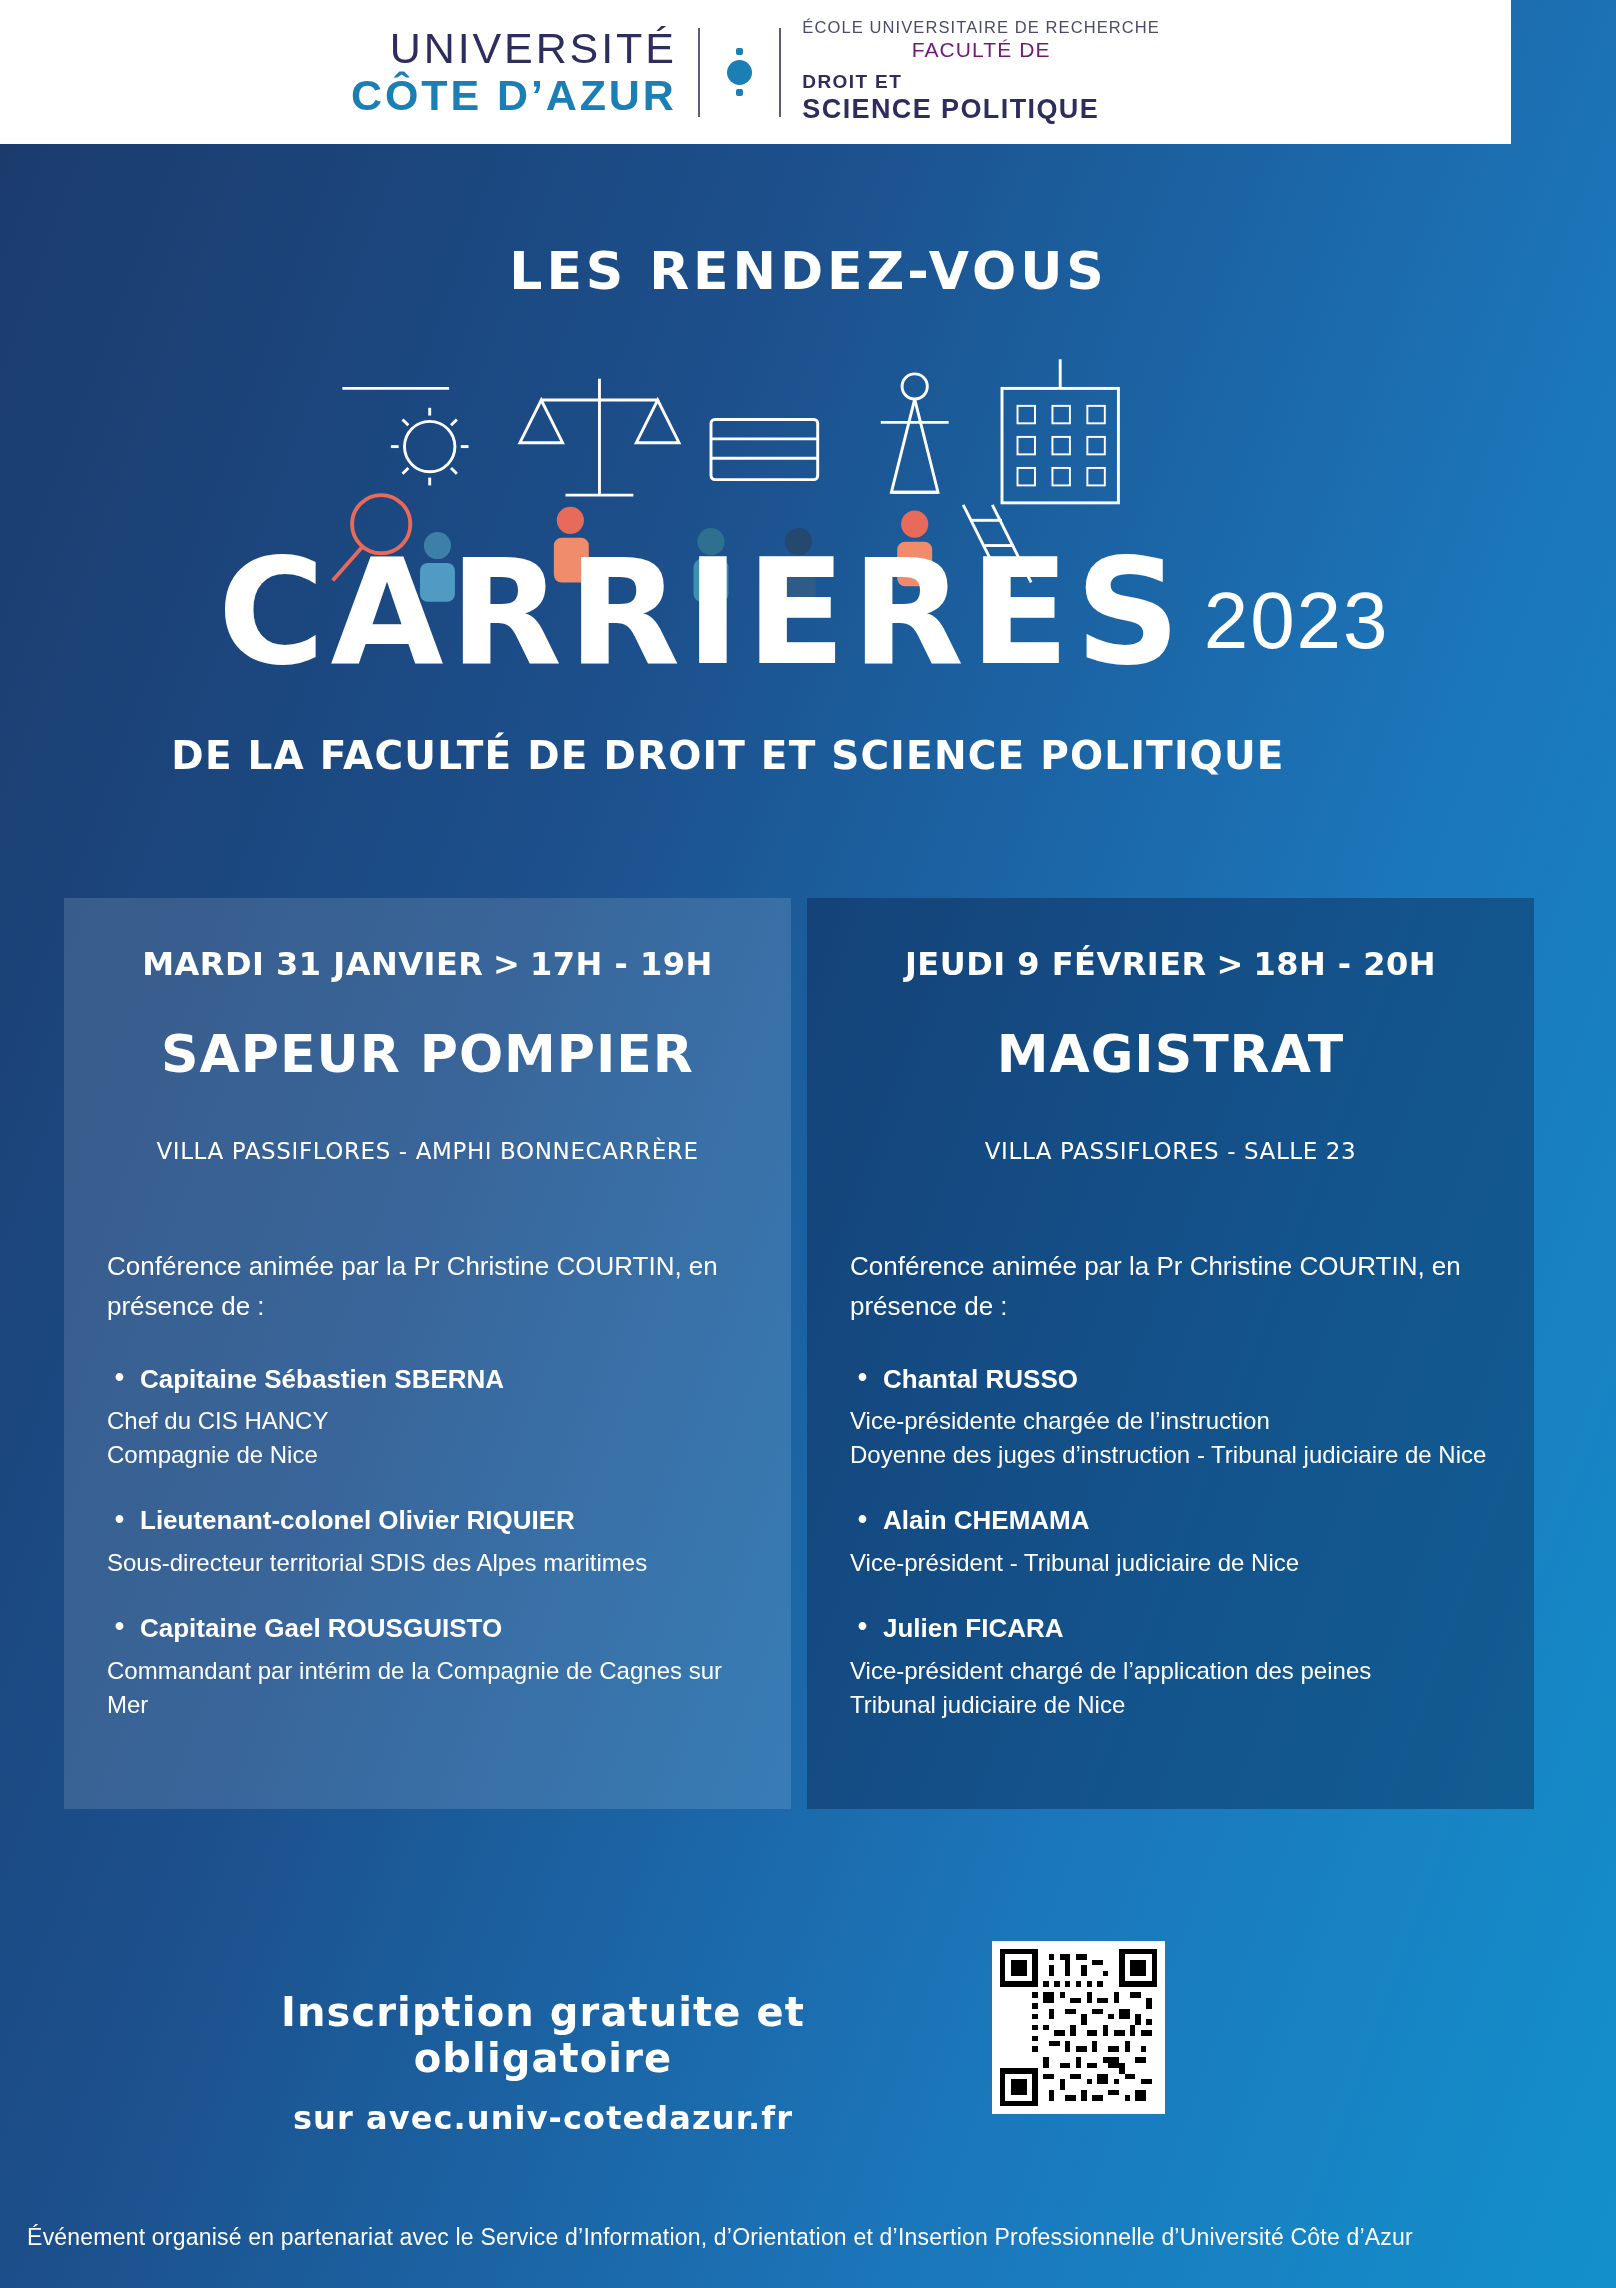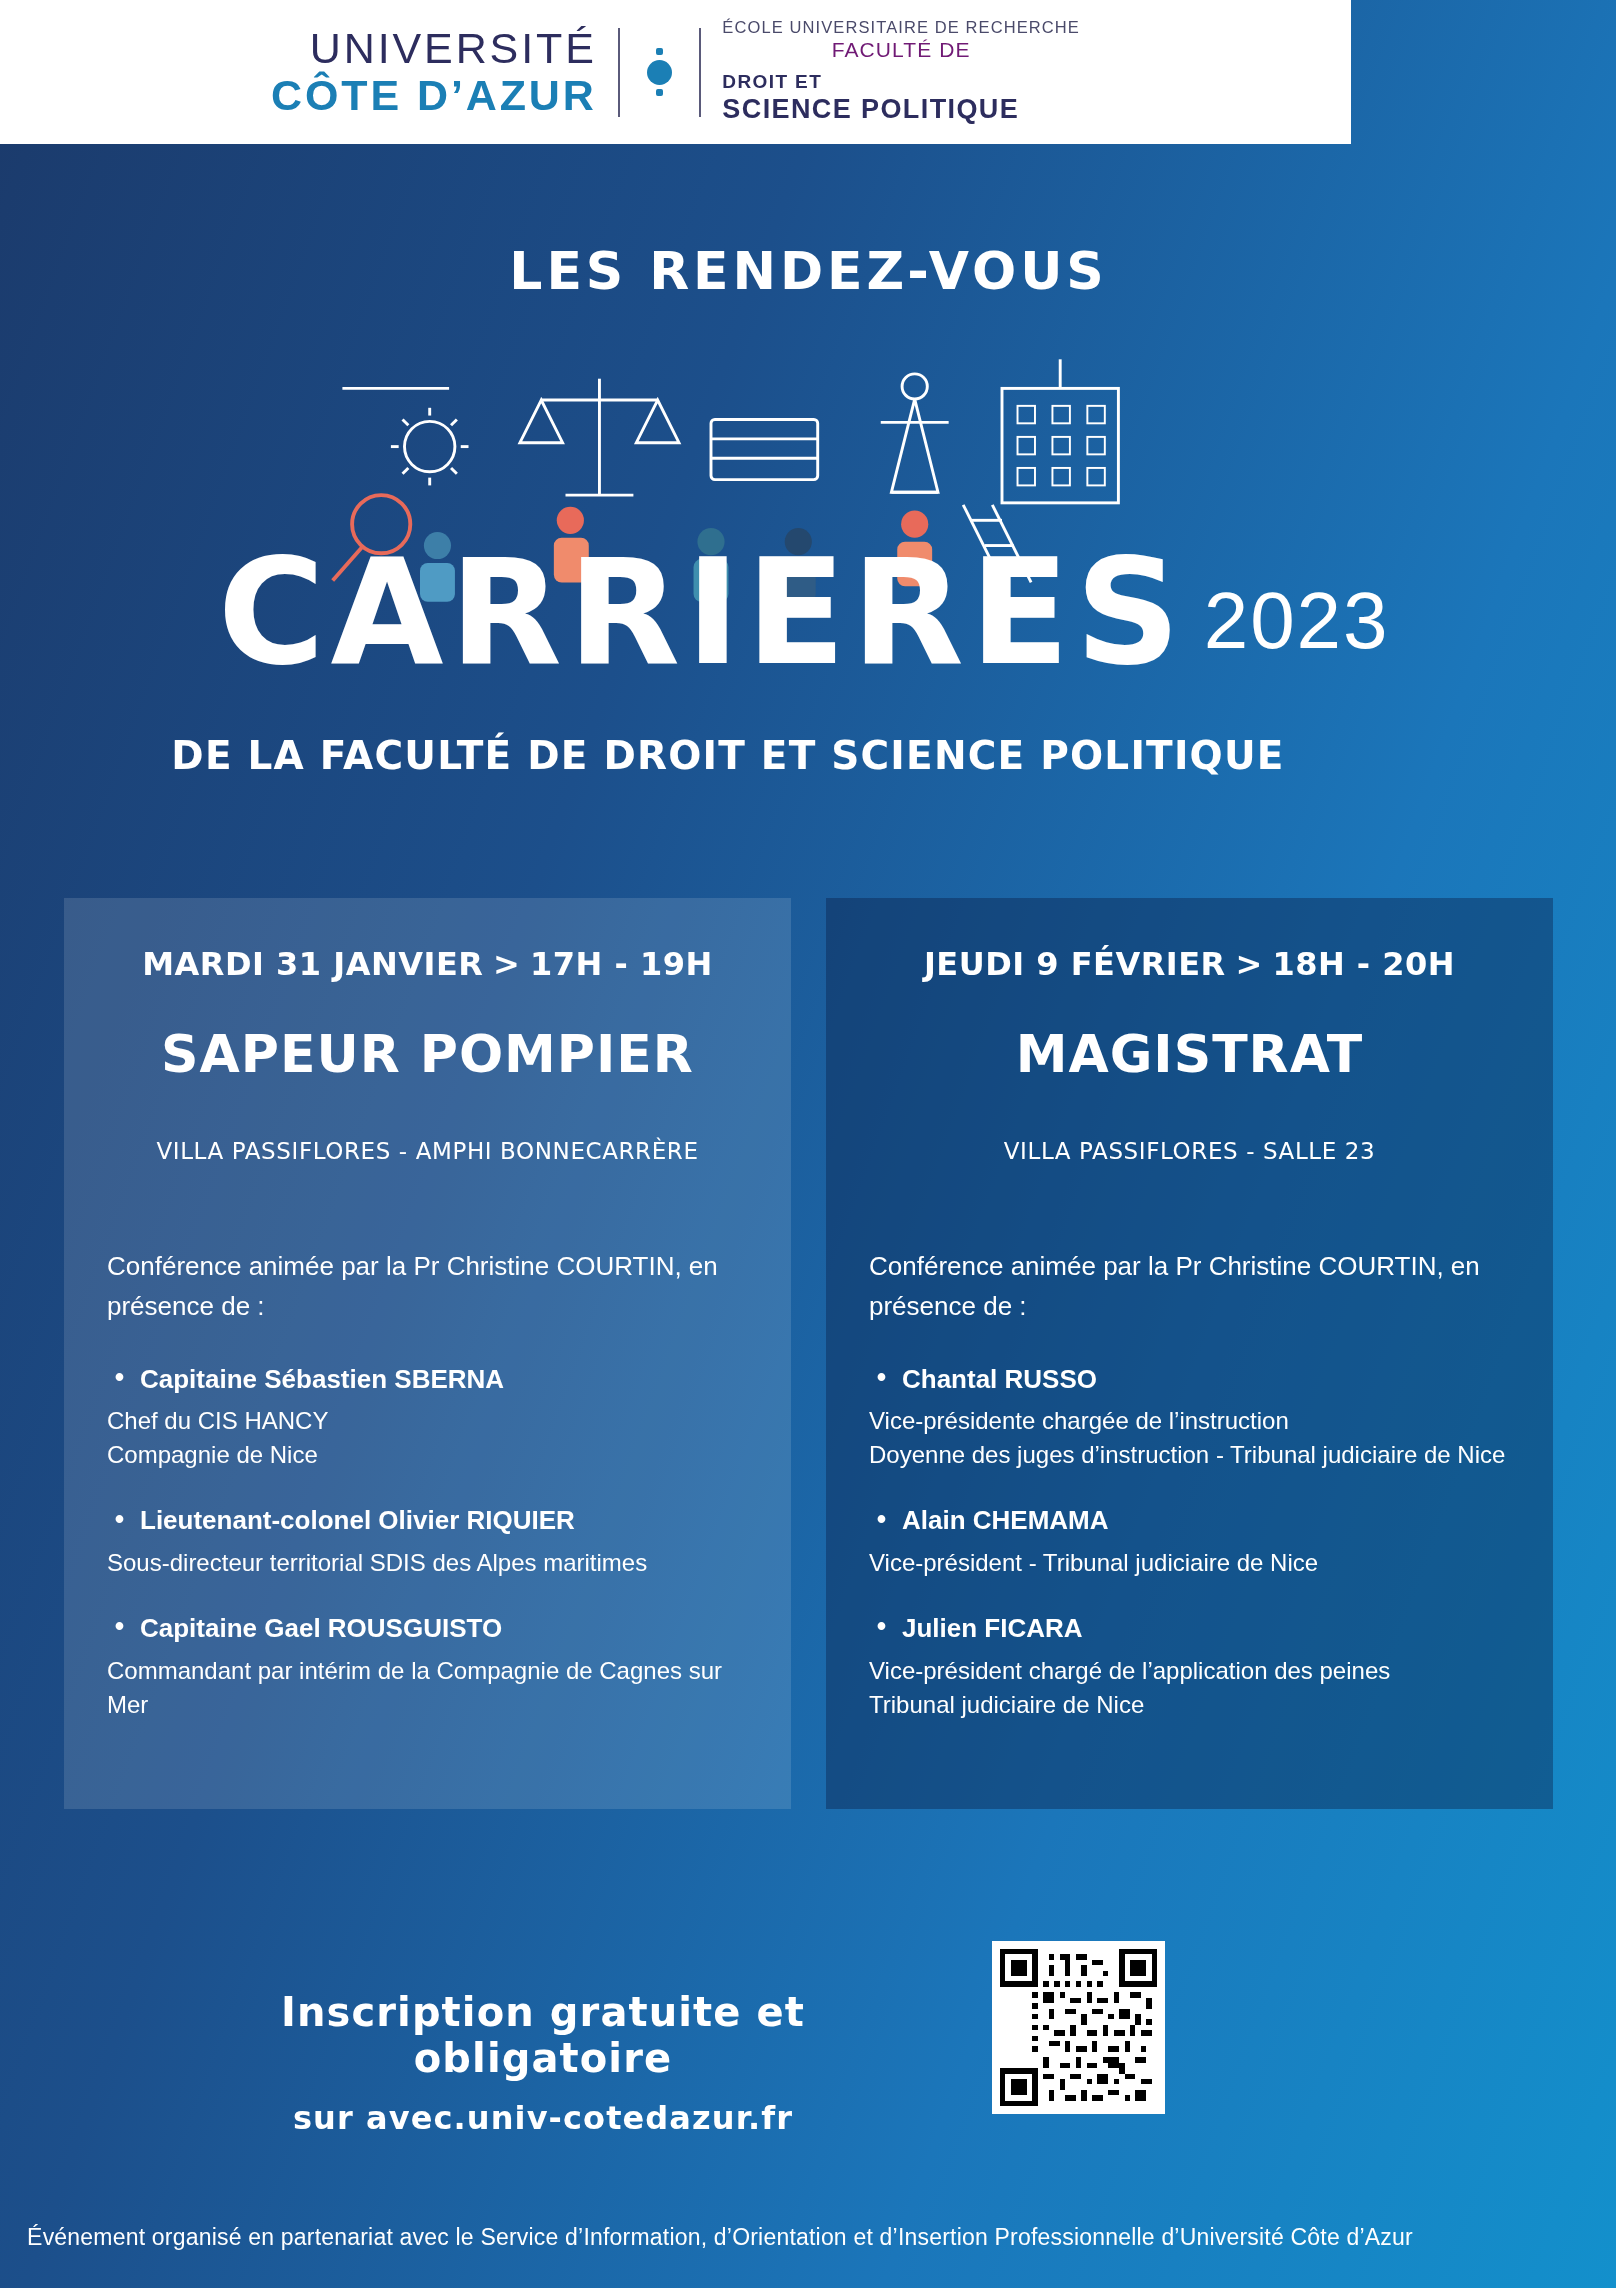--- a/index.html
+++ b/index.html
@@ -14,21 +14,21 @@
     width: 1617px;
     height: 2288px;
     overflow: hidden;
     background: linear-gradient(110deg, #1b3a6b 0%, #1c4f8b 35%, #1b76ba 70%, #1390cc 100%);
   }
 
   
   .header-band {
     position: absolute;
     top: 0; left: 0;
-    width: 1351px;
+    width: 1511px;
     height: 144px;
     background: #ffffff;
     display: flex;
     align-items: center;
     justify-content: center;
   }
   .logo-wrap { display: flex; align-items: center; gap: 21.3px; }
   .uca-logo { text-align: right; line-height: 1; }
   .uca-logo .l1 {
     font-size: 43px;
@@ -110,21 +110,21 @@
     letter-spacing: 1.2px;
     font-family: "DejaVu Sans", sans-serif;
   }
 
   
   .cards {
     position: absolute;
     top: 898px; left: 64px;
     width: 1489px;
     display: flex;
-    gap: 35px;
+    gap: 16px;
   }
   .card {
     width: 727px;
     padding: 47px 43px 54px 43px;
     color: #ffffff;
   }
   .card.left  { background: rgba(255,255,255,0.13); }
   .card.right { background: rgba(10,30,70,0.40); }
 
   .card-date {

